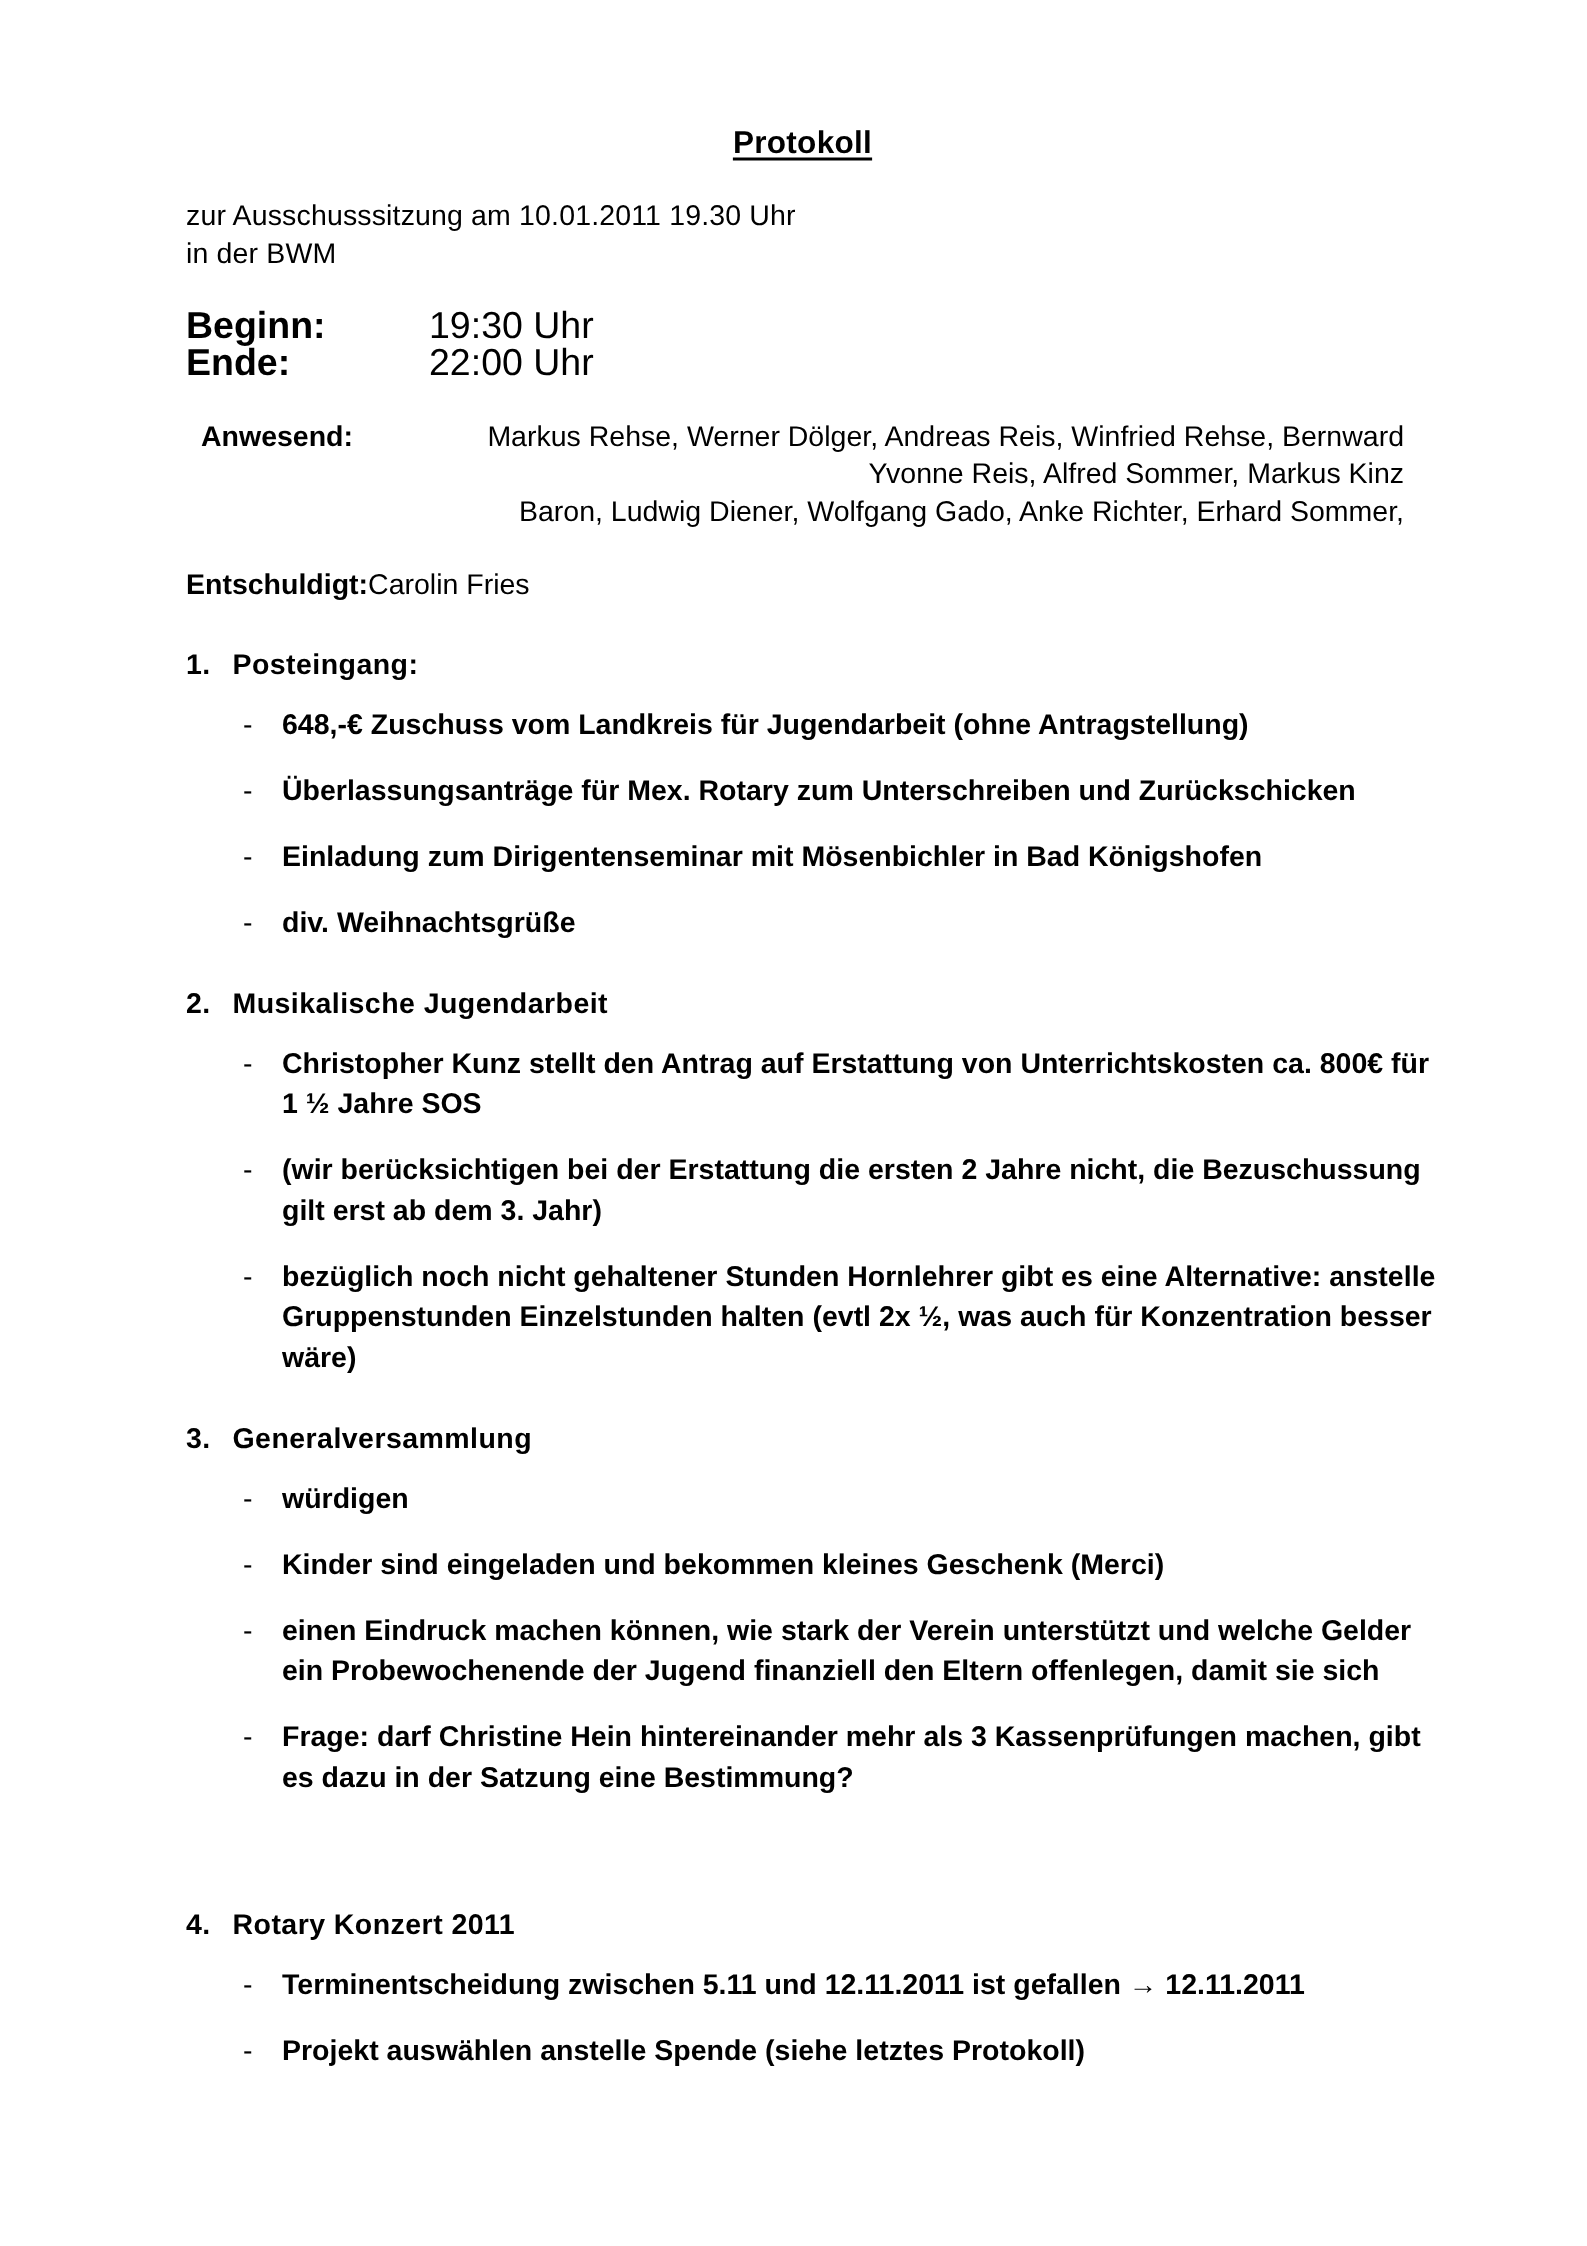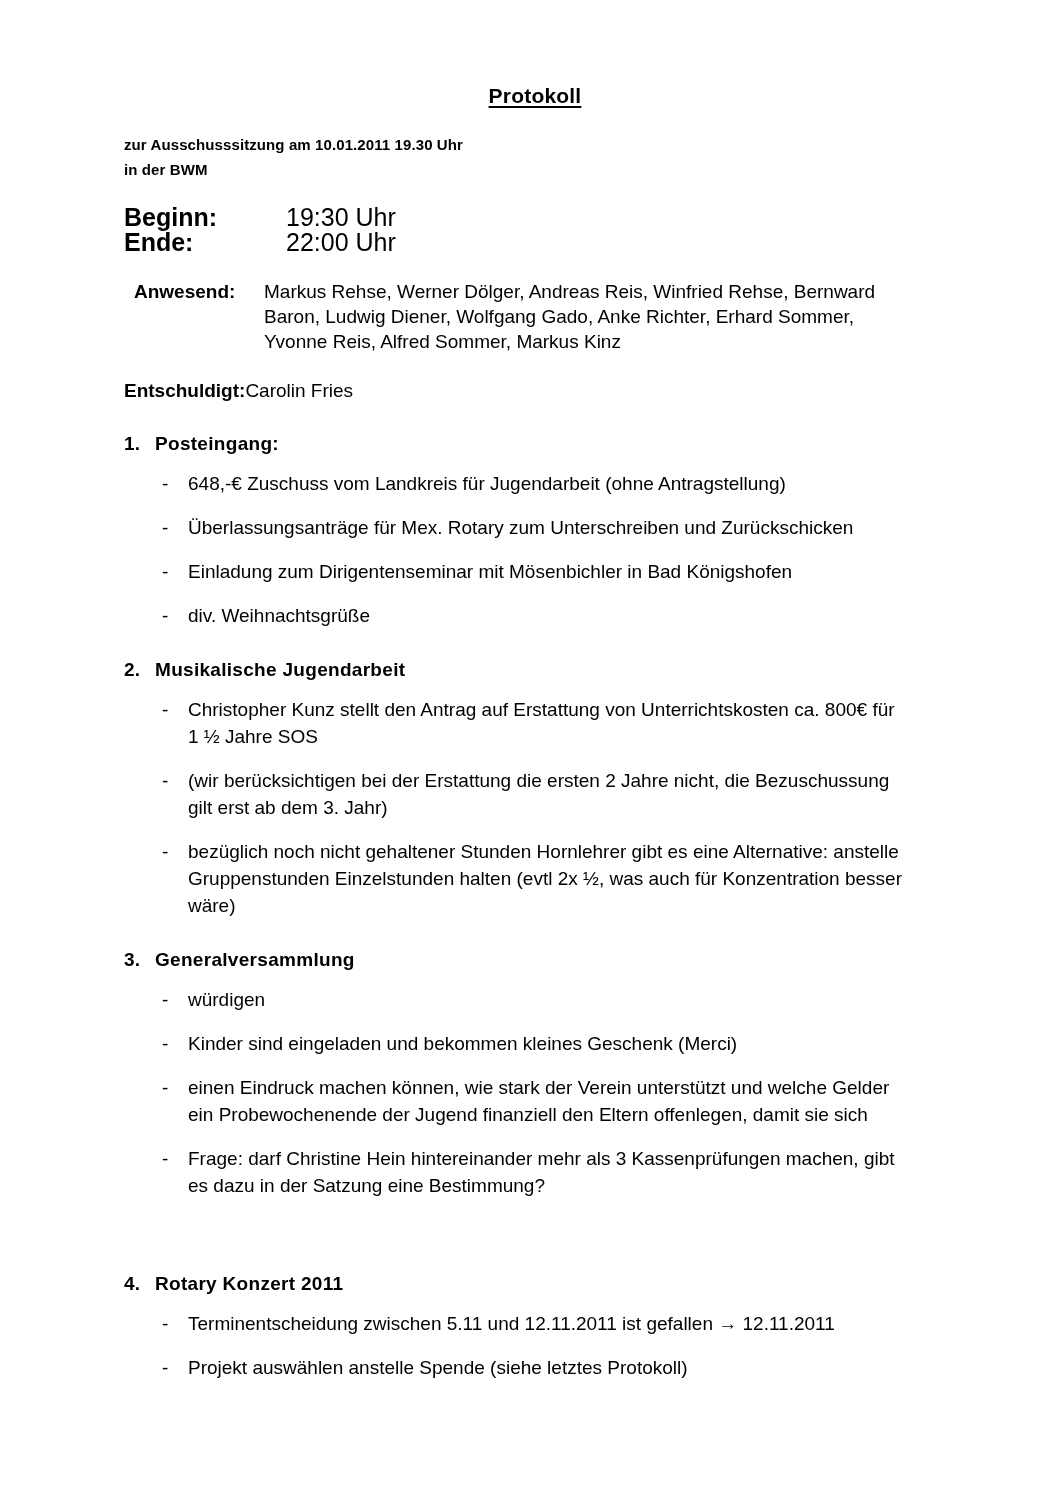--- a/index.html
+++ b/index.html
@@ -47,22 +47,22 @@
 
   
   .content {
     position: absolute;
     left: 124px;
     top: 132px;
     width: 812px;
   }
 
   .subtitle {
-    font-size: 15px;
-    font-weight: bold;
+    font-size: 19px;
+    font-weight: normal;
     line-height: 25px;
     margin: 0 0 0 0;
     letter-spacing: 0.1px;
   }
   .subtitle div { white-space: nowrap; }
 
   
   .meta-block {
     margin-top: 23px;
     font-size: 25px;
@@ -92,21 +92,21 @@
   .att-label {
     width: 130px;
     flex: 0 0 130px;
     font-weight: bold;
     white-space: nowrap;
   }
   .att-value {
     flex: 1 1 auto;
     width: 682px;
   }
-  .att-value div { white-space: nowrap; }
+  .att-value div { white-space: nowrap; text-align: right; }
 
   .exc-block {
     margin-top: 24px;
     font-size: 19px;
     line-height: 25px;
     white-space: nowrap;
   }
   .exc-label { font-weight: bold; }
 
   
@@ -144,20 +144,21 @@
   .bullet:last-child { margin-bottom: 0; }
   .bul-dash {
     width: 26px;
     flex: 0 0 26px;
     margin-left: 38px;
     text-align: left;
   }
   .bul-text {
     flex: 1 1 auto;
     width: 748px;
+    font-weight: bold;
   }
   .bul-text div { white-space: nowrap; }
 </style>
 </head>
 <body>
 
 <div class="page">
 
   <div class="doc-title">
     <span>Protokoll</span>
@@ -178,22 +179,22 @@
       <div class="meta-row">
         <div class="meta-label">Ende:</div>
         <div class="meta-value">22:00 Uhr</div>
       </div>
     </div>
 
     <div class="att-block">
       <div class="att-label">Anwesend:</div>
       <div class="att-value">
         <div>Markus Rehse, Werner Dölger, Andreas Reis, Winfried Rehse, Bernward</div>
+        <div>Yvonne Reis, Alfred Sommer, Markus Kinz</div>
         <div>Baron, Ludwig Diener, Wolfgang Gado, Anke Richter, Erhard Sommer,</div>
-        <div>Yvonne Reis, Alfred Sommer, Markus Kinz</div>
       </div>
     </div>
 
     <div class="exc-block"><span class="exc-label">Entschuldigt:</span><span>Carolin Fries</span></div>
 
     <div id="sections-host">
         <div class="section">
           <div class="sec-head">
             <div class="sec-num">1.</div>
             <div class="sec-title">Posteingang:</div>

